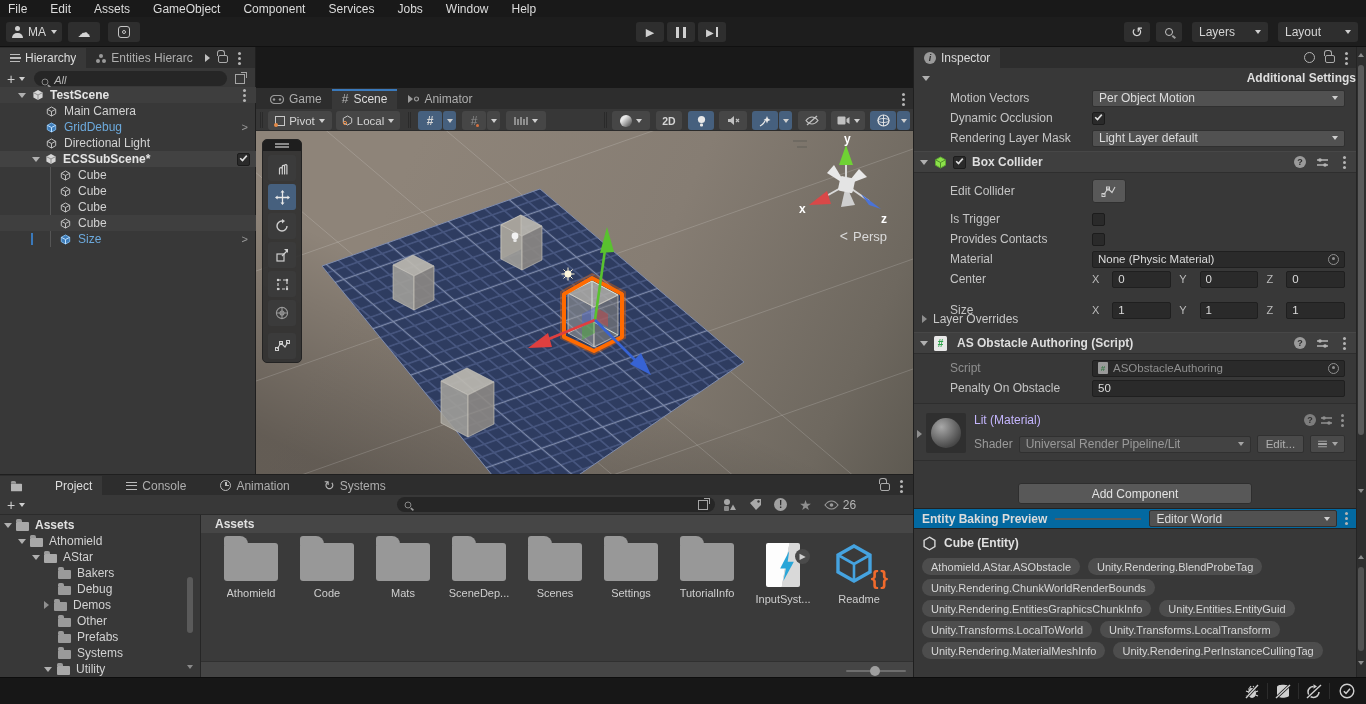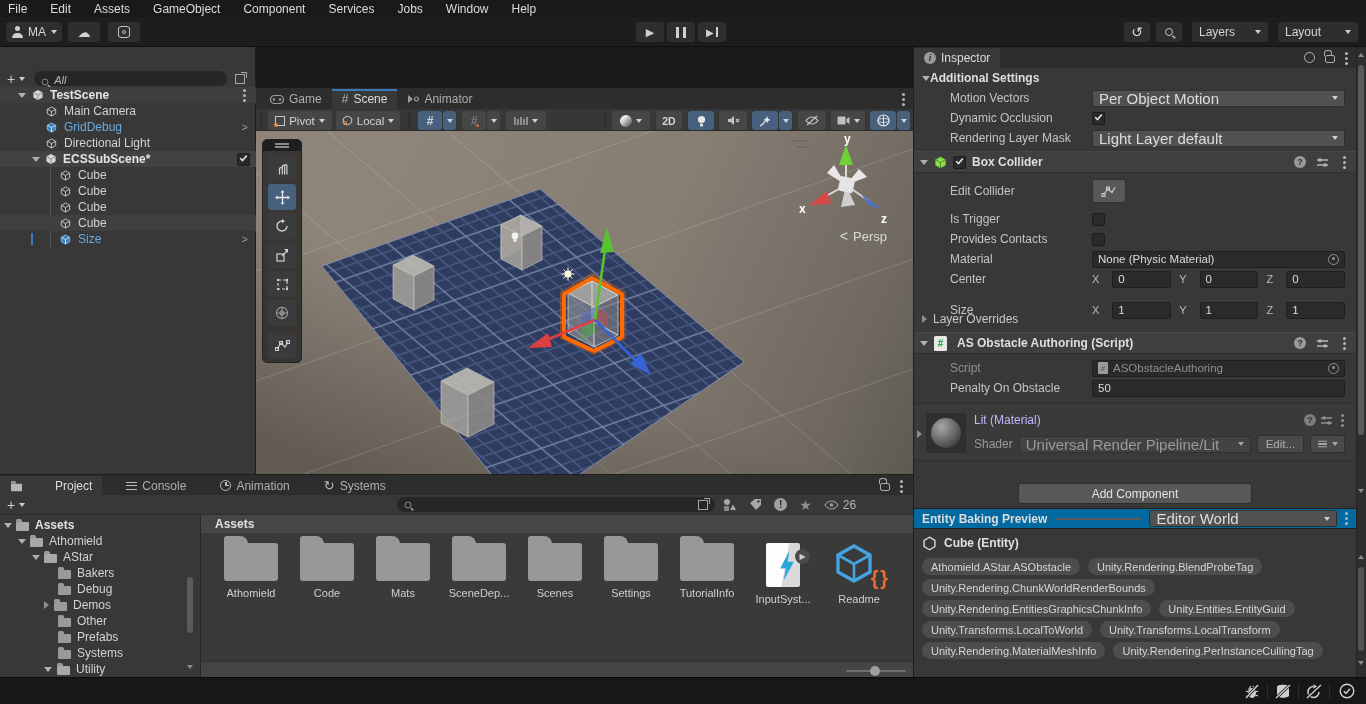--- a/index.html
+++ b/index.html
@@ -59,21 +59,21 @@
   
   .hrow { position:absolute;left:0;width:256px;height:16px;display:flex;align-items:center;font-size:12px;color:#d2d2d2; }
   .blue-t { color:#6ca9dc; }
   .chev { color:#9a9a9a;font-size:11px; }
 
   
   .comp-head { position:absolute;left:0;right:0;height:22px;background:#3f3f3f;border-top:1px solid #474747;border-bottom:1px solid #2e2e2e;display:flex;align-items:center;gap:6px;padding:0 6px;color:#dedede;font-weight:bold; }
   .irow { position:absolute;left:0;right:0;height:20px;display:flex;align-items:center; }
   .ilabel { padding-left:36px;width:178px;flex:none;color:#c4c4c4;font-size:12px; }
   .ifield { flex:1;margin-right:11px;display:flex;align-items:center; }
-  .dd { height:17px;background:#515151;border:1px solid #303030;border-radius:2px;display:flex;align-items:center;padding:0 6px;color:#dcdcdc;font-size:15px;flex:1; }
+  .dd { height:17px;background:#515151;border:1px solid #303030;border-radius:2px;display:flex;align-items:center;padding:0 6px;color:#dcdcdc;font-size:12px;flex:1; }
   .dd .tri-dd { margin-left:auto; }
   .tin { height:17px;background:#2a2a2a;border:1px solid #1f1f1f;border-radius:2px;color:#dcdcdc;font-size:11.5px;display:flex;align-items:center;padding:0 5px;flex:1; }
   .axl { color:#bbb;font-size:11px;margin:0 5px 0 0; }
   .chip { height:17px;background:#4d4d4d;border-radius:9px;display:flex;align-items:center;padding:0 9px;color:#d6d6d6;font-size:11px;white-space:nowrap; }
   .chiprow { position:absolute;left:8px;display:flex;gap:8px; }
 
   
   .sbtn { height:19px;background:#464646;border-radius:3px;display:flex;align-items:center;justify-content:center;gap:4px;color:#d5d5d5;position:absolute;top:2px;font-size:11.5px; }
   .sbtn.on { background:#46607e; }
   .sep2 { position:absolute;top:3px;width:1px;height:16px;background:#2a2a2a;box-shadow:2px 0 0 #2a2a2a; }
@@ -137,20 +137,35 @@
       <span>Layers</span>
         <span class="tri-dd"></span>
     </div>
     <div class="tbtn" style="left:1278px;width:80px;justify-content:space-between;padding:0 7px;">
       <span>Layout</span>
         <span class="tri-dd"></span>
     </div>
   </div>
 
   <div class="abs panel" style="left:0;top:47px;width:256px;height:427px;border-right:1px solid #1f1f1f;">
+    <div class="tabstrip">
+      <div class="tab active" style="max-width:104px;">
+        <span class="icon-bars" style="width:10px;"></span>
+        <span class="ell">Hierarchy</span>
+      </div>
+      <div class="tab" style="max-width:122px;">
+        <span style="width:10px;height:9px;position:relative;flex:none;">
+            <span style="position:absolute;width:4px;height:4px;border-radius:50%;background:#9a9a9a;left:3px;top:0;box-shadow:-3px 5px 0 #9a9a9a,3px 5px 0 #9a9a9a;"></span>
+          </span>
+        <span class="ell">Entities Hierarc</span>
+      </div>
+      <span class="tri-r" style="margin:0 0 6px 2px;border-left-color:#c0c0c0;"></span>
+      <span class="icon-lock" style="margin:0 4px 5px 8px;"></span>
+      <span class="vdots" style="margin:0 6px 8px 6px;"></span>
+    </div>
 
     <div class="abs" style="left:0;top:21px;width:256px;height:21px;display:flex;align-items:center;">
       <span style="color:#cfcfcf;font-size:14px;margin-left:7px;">+</span>
       <span class="tri-dd" style="margin-left:4px;"></span>
       <div style="margin-left:9px;width:193px;height:15px;background:#262626;border-radius:8px;display:flex;align-items:flex-end;padding:0 7px;gap:5px;font-style:italic;">
         <span class="icon-search" style="transform:scale(.85);"></span>
         <span style="color:#b5b5b5;font-size:11px;">All</span>
       </div>
       <span class="icon-export" style="margin-left:8px;"></span>
     </div>
@@ -513,21 +528,21 @@
     <div class="tabstrip">
       <div class="tab active">
         <span style="width:12px;height:12px;border-radius:50%;background:#9a9a9a;color:#2d2d2d;font-size:9px;font-weight:bold;display:flex;align-items:center;justify-content:center;font-style:italic;">i</span>
         <span>Inspector</span>
       </div>
       <span class="icon-circle" style="margin:0 6px 5px auto;"></span>
       <span class="icon-lock" style="margin:0 6px 5px 4px;"></span>
       <span class="vdots" style="margin:0 8px 8px 4px;"></span>
     </div>
 
-    <div class="abs flex" style="left:0;top:21px;right:0;height:20px;gap:0;padding-left:8px;">
+    <div class="abs flex" style="left:0;top:21px;right:0;height:20px;gap:6px;padding-left:8px;justify-content:space-between;">
       <span class="tri-d"></span>
       <span class="bold" style="color:#dedede;">Additional Settings</span>
     </div>
     <div class="irow" style="top:41px;">
       <span class="ilabel">Motion Vectors</span>
       <div class="ifield">
           <div class="dd">
             <span>Per Object Motion</span>
             <span class="tri-dd"></span>
           </div>

